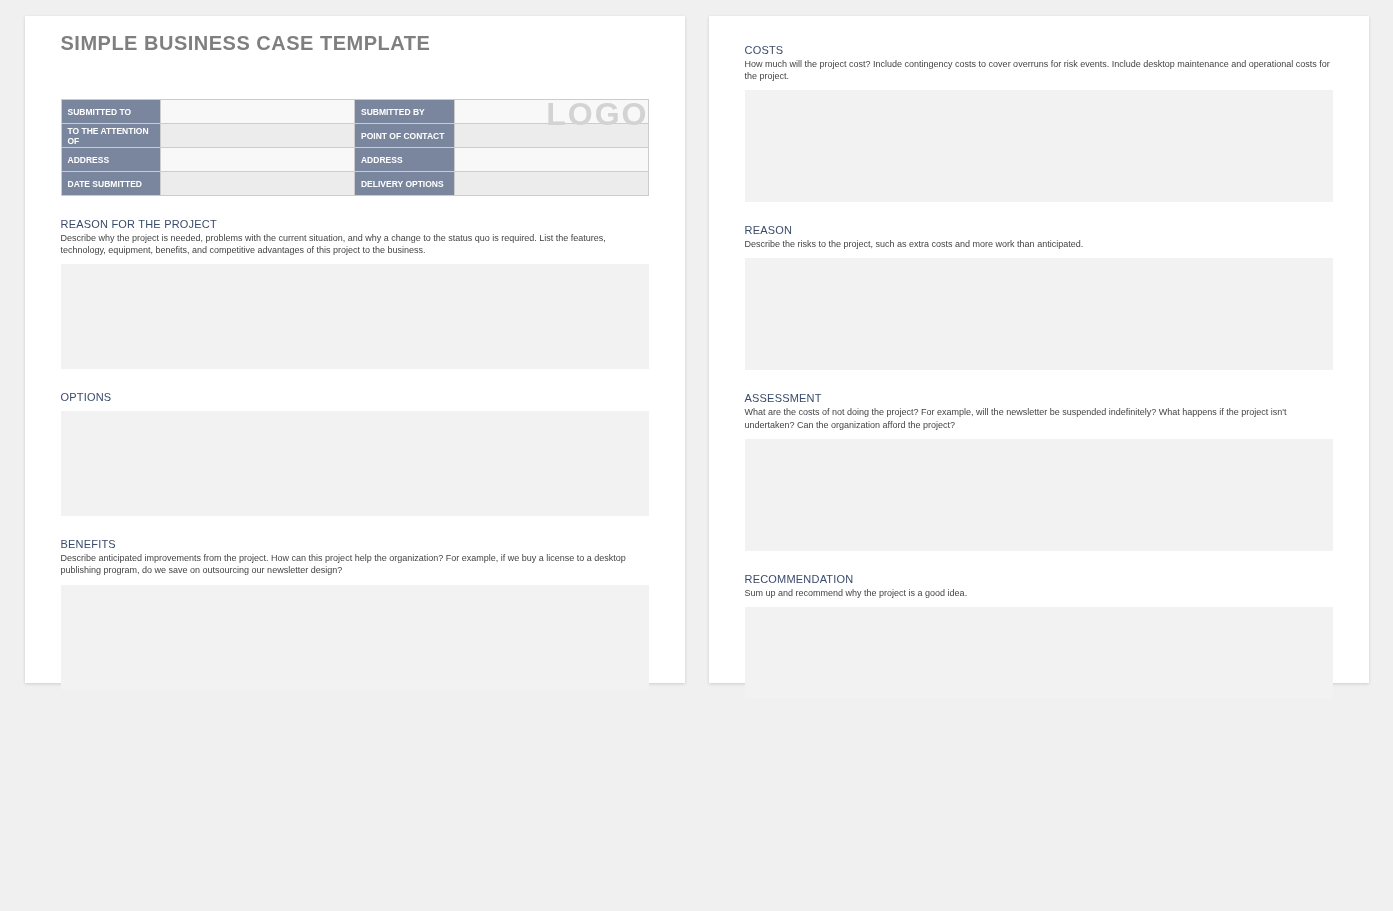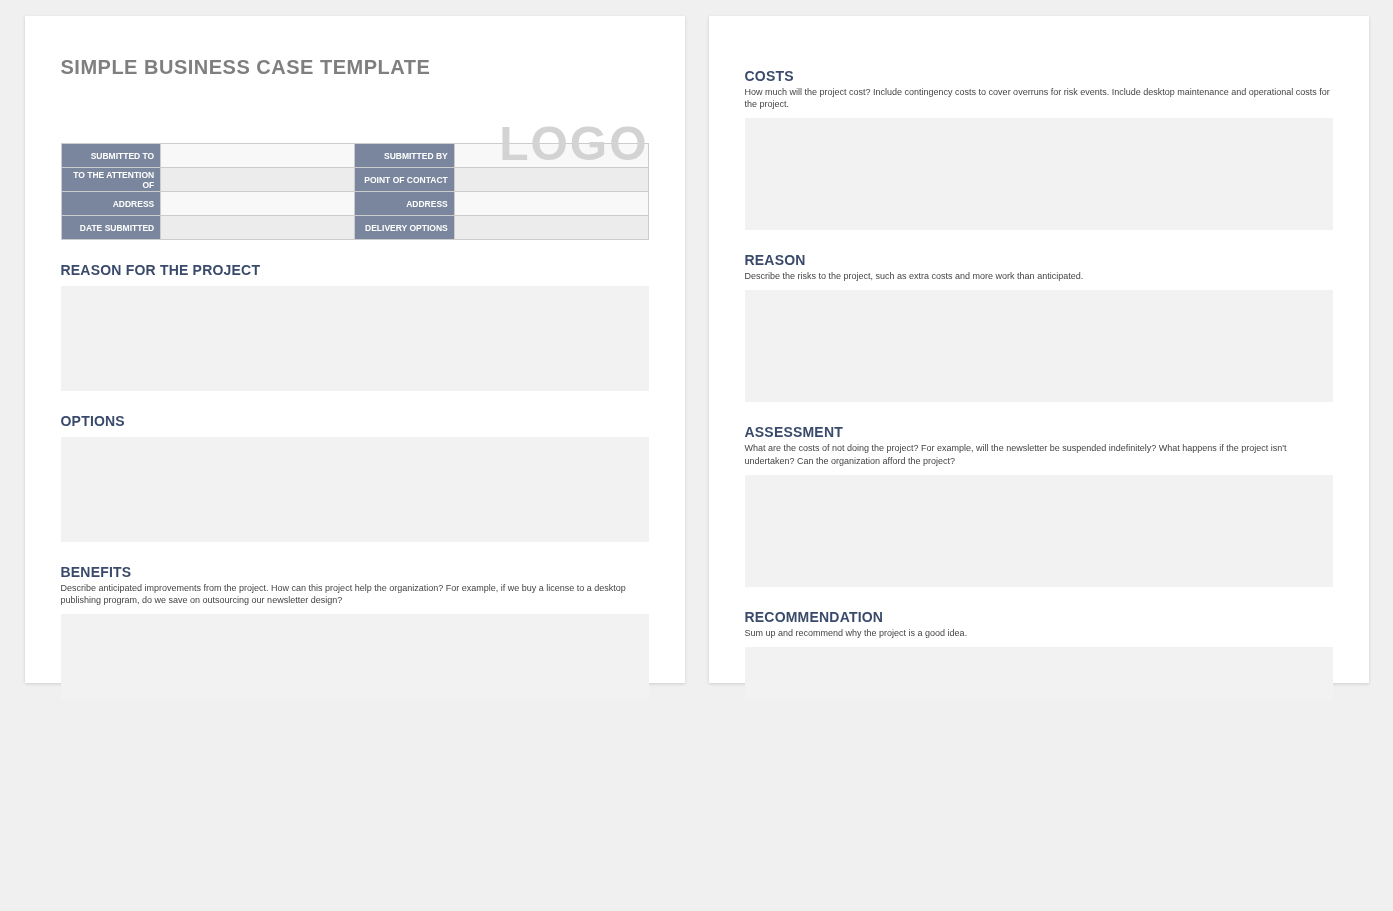--- a/index.html
+++ b/index.html
@@ -9,43 +9,42 @@
   display: flex;
   gap: 24px;
   padding: 16px;
   justify-content: center;
 }
 .page {
   background: #fff;
   width: 660px;
   height: 667px;
   box-shadow: 0 1px 3px rgba(0,0,0,0.15);
-  padding: 40px 36px;
+  padding: 16px 36px;
   position: relative;
 }
 .doc-title {
   font-size: 20px;
   font-weight: bold;
   letter-spacing: 0.5px;
   color: #7f7f7f;
 }
 .logo {
   position: absolute;
-  top: 100px;
+  top: 80px;
   right: 36px;
-  font-size: 48px;
+  font-size: 32px;
   font-weight: bold;
   letter-spacing: 2px;
   color: #d3d3d3;
 }
 .info-table {
-  margin-top: 64px;
+  margin-top: 44px;
   width: 100%;
   border-collapse: collapse;
-  text-align: right;
 }
 .info-table td {
   border: 1px solid #ccc;
   height: 24px;
   font-size: 8.5px;
   font-weight: bold;
   padding: 0 6px;
   vertical-align: middle;
   color: #fff;
 }
@@ -61,22 +60,22 @@
 .info-table tr:nth-child(even) td.value {
   background: #ececec;
 }
 .section {
   margin-top: 22px;
 }
 .page2 .section:first-child {
   margin-top: 12px;
 }
 .section-title {
-  font-size: 14px;
-  font-weight: bold;
+  font-size: 11px;
+  font-weight: normal;
   color: #3a4a6b;
   letter-spacing: 0.2px;
 }
 .section-desc {
   font-size: 9px;
   color: #444;
   margin-top: 2px;
   line-height: 1.35;
 }
 .section-box {
@@ -123,20 +122,21 @@
       <td class="label">DATE SUBMITTED</td>
       <td class="value"></td>
       <td class="label">DELIVERY OPTIONS</td>
       <td class="value"></td>
     </tr>
   </tbody>
     </table>
 
   <div class="section">
     <div class="section-title">REASON FOR THE PROJECT</div>
+    <div class="section-desc">Describe why the project is needed, problems with the current situation, and why a change to the status quo is required. List the features, technology, equipment, benefits, and competitive advantages of this project to the business.</div>
     <div class="section-box"></div>
   </div>
 
   <div class="section">
     <div class="section-title">OPTIONS</div>
     <div class="section-box"></div>
   </div>
 
   <div class="section">
     <div class="section-title">BENEFITS</div>

